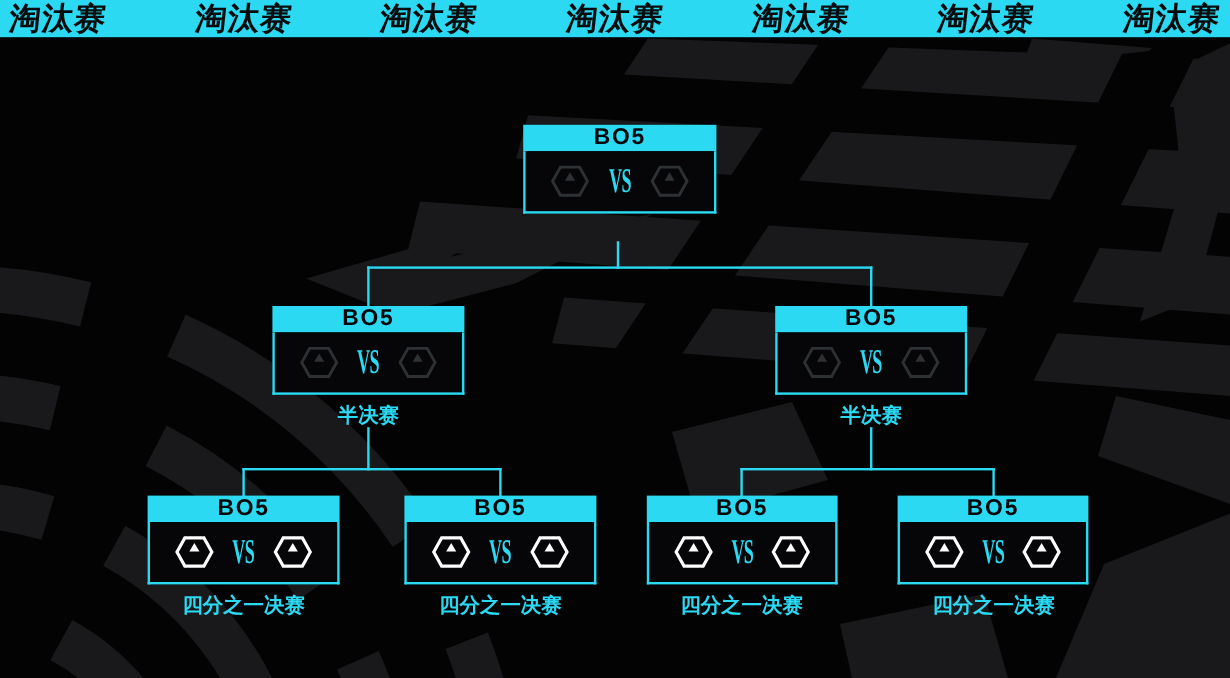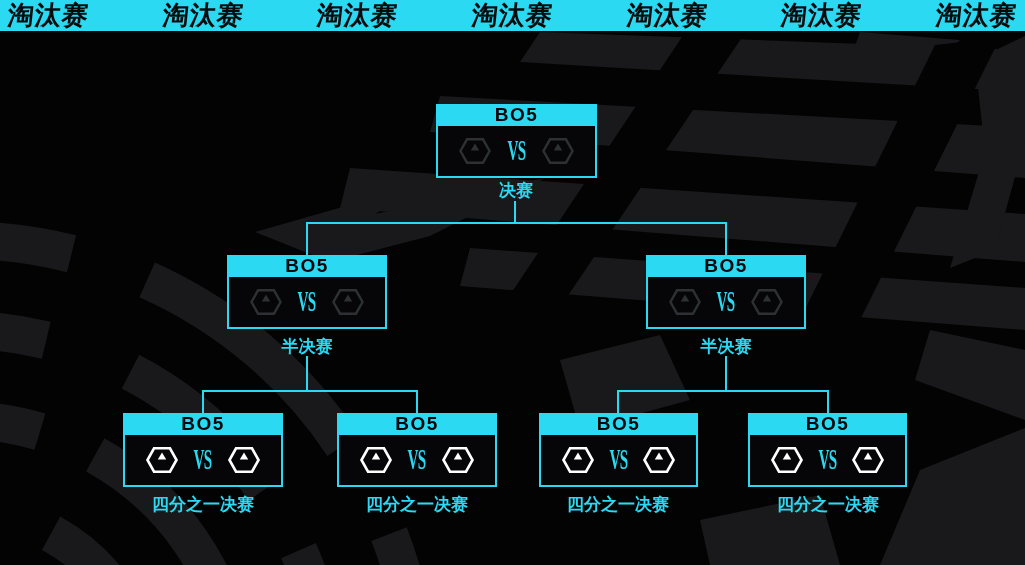--- a/index.html
+++ b/index.html
@@ -124,21 +124,20 @@
       </span>
       <span class="vs">VS</span>
       <span class="hex hex-dim">
         <svg width="34" height="30" viewBox="0 0 36 32">
             <polygon points="9.5,3.5 26.5,3.5 33.5,16 26.5,28.5 9.5,28.5 2.5,16" fill="none" stroke="currentColor" stroke-width="2.6"></polygon>
             <polygon points="13.5,15.5 18,8 22.5,15.5" fill="currentColor"></polygon>
           </svg>
       </span>
     </div>
   </div>
-  <div class="round-label" style="left:416px;top:179px;">决赛</div>
 
   <div class="match" style="left:227px;top:255px;width:160px;">
     <div class="match-header">BO5</div>
     <div class="match-body">
       <span class="hex hex-dim">
         <svg width="34" height="30" viewBox="0 0 36 32">
             <polygon points="9.5,3.5 26.5,3.5 33.5,16 26.5,28.5 9.5,28.5 2.5,16" fill="none" stroke="currentColor" stroke-width="2.6"></polygon>
             <polygon points="13.5,15.5 18,8 22.5,15.5" fill="currentColor"></polygon>
           </svg>
       </span>

